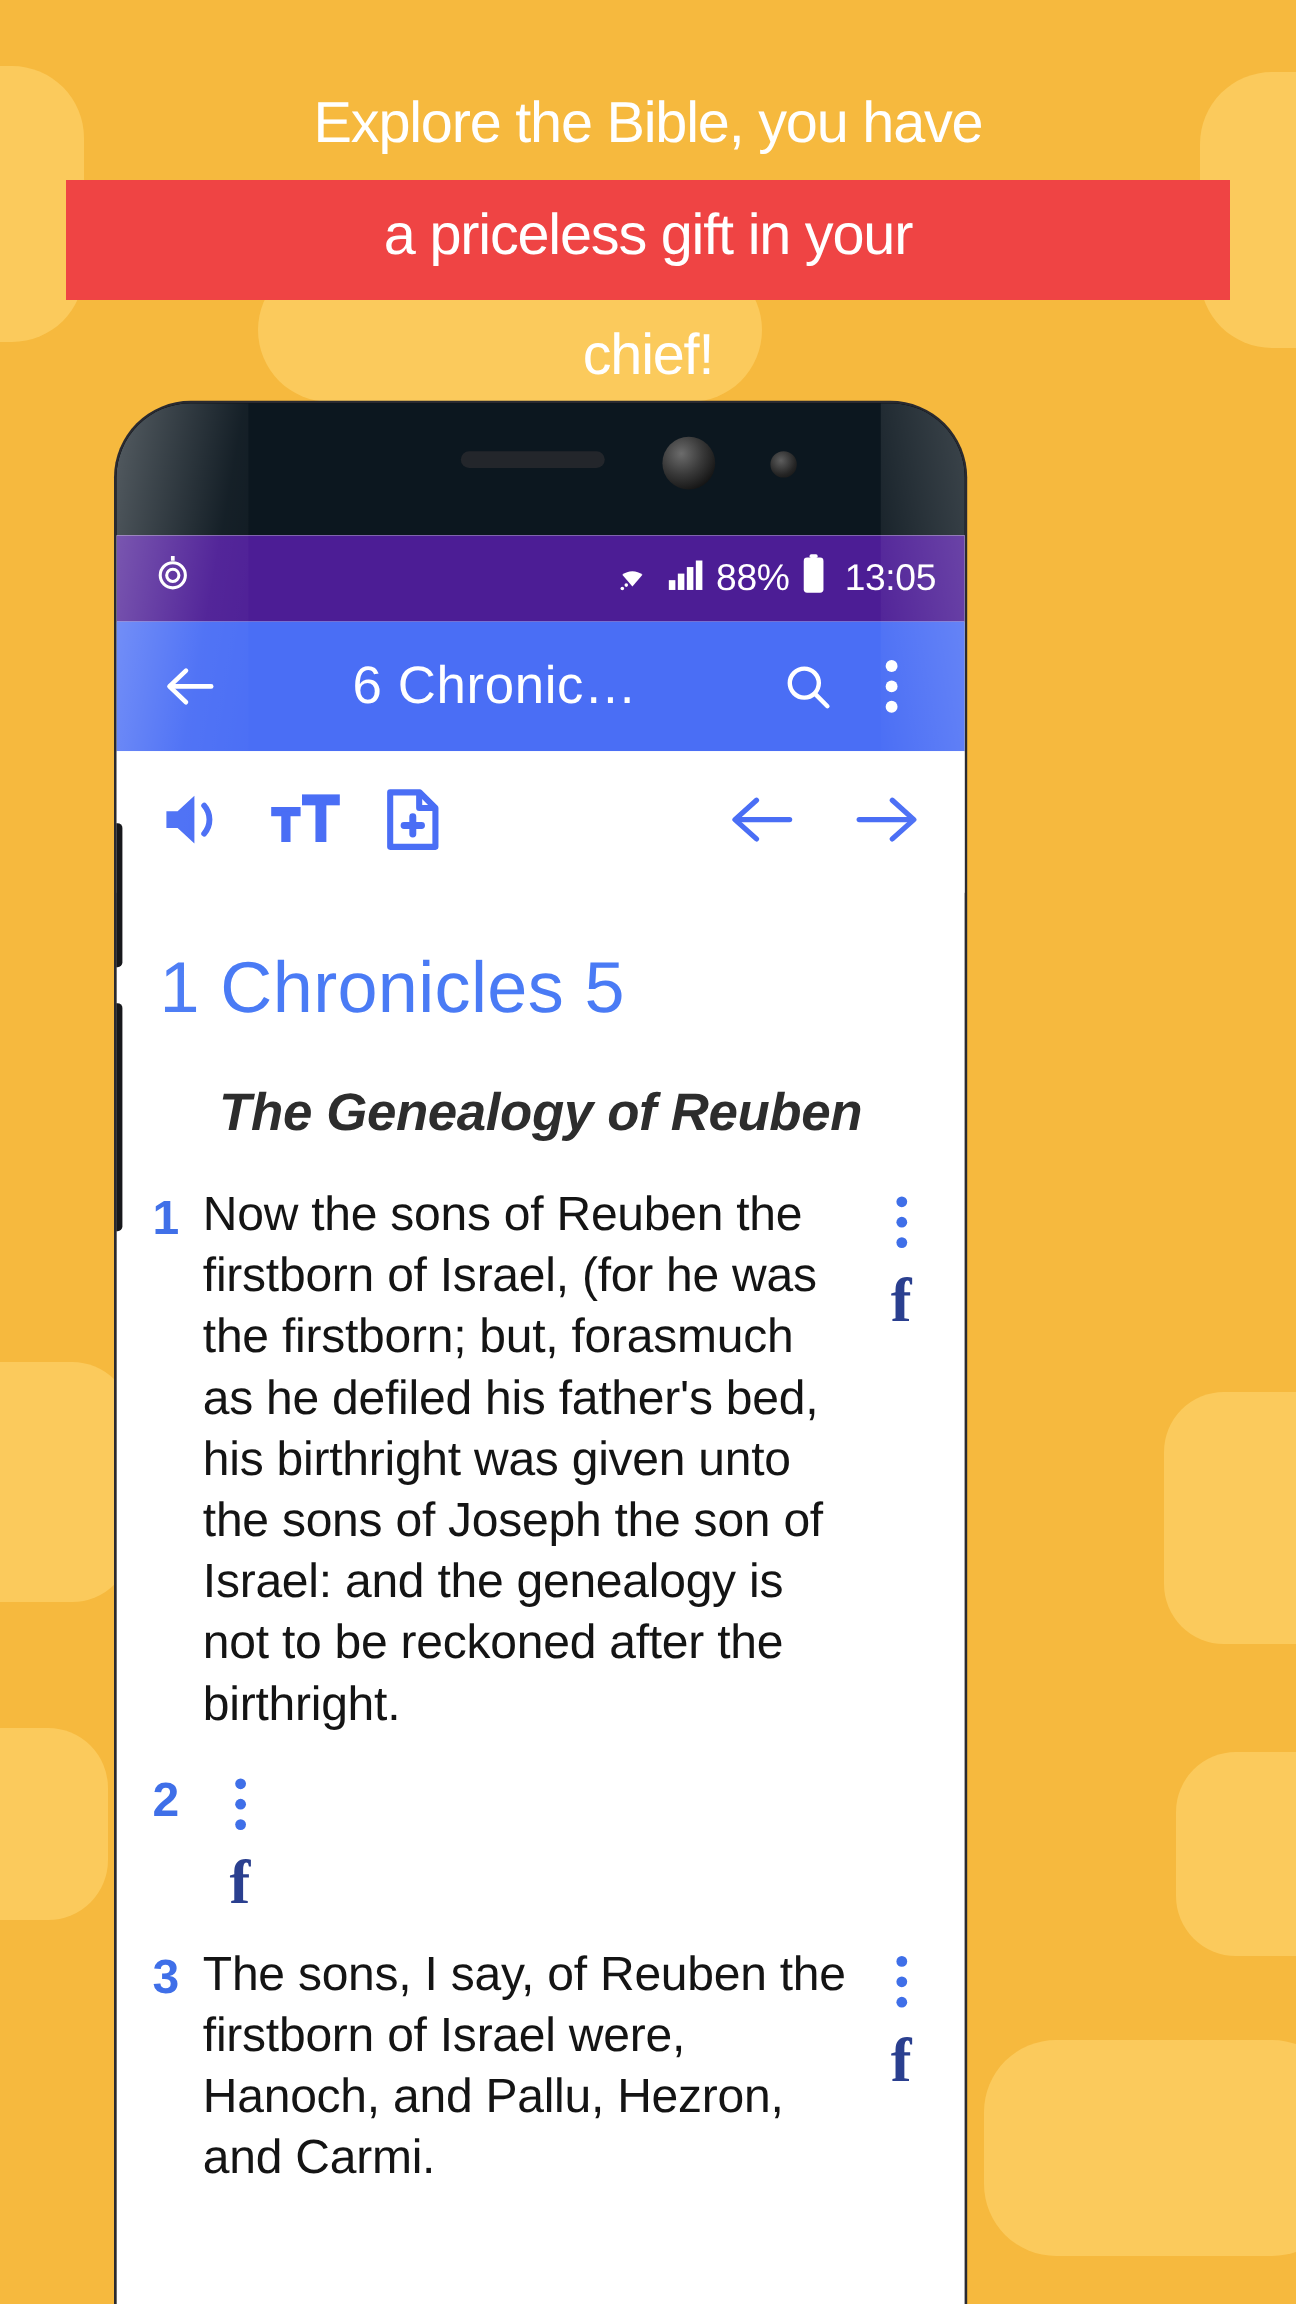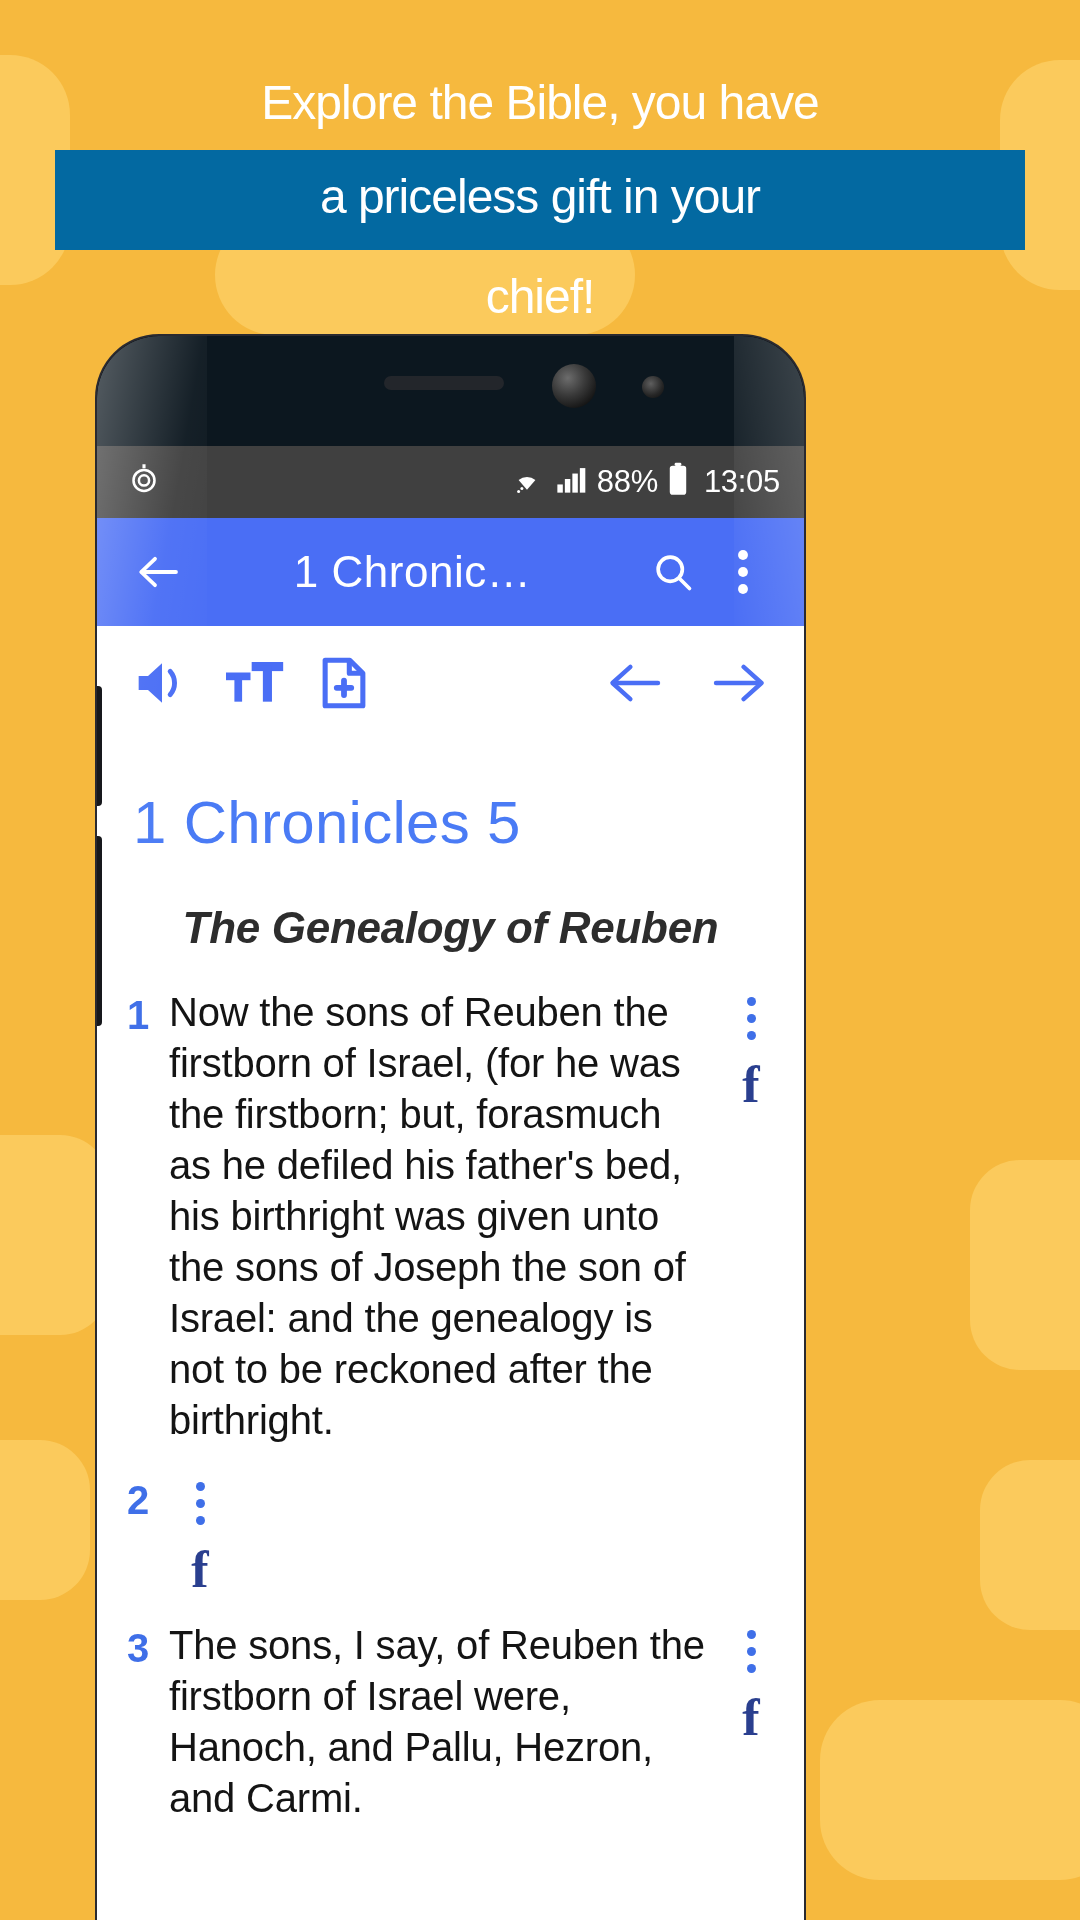--- a/index.html
+++ b/index.html
@@ -28,21 +28,21 @@
     font-size:48px;
     line-height:82px;
     color:#ffffff;
     font-weight:400;
     letter-spacing:-1px;
     z-index:5;
   }
   .headline .ln { display:block; }
   .headline .band {
     display:block;
-    background:#0369a1;
+    background:#ef4444;
     padding:6px 0 12px 0;
     margin:6px 55px;
   }
 
   
   .phone {
     position:absolute;
     left:97px; top:336px;
     width:707px; height:1600px;
     background:#0e0f12;
@@ -90,21 +90,21 @@
   }
 
   
   .screen {
     position:absolute; left:0; right:0; top:110px; bottom:0;
     background:#ffffff; overflow:hidden;
   }
 
   
   .statusbar {
-    height:72px; background:#404040; color:#fff;
+    height:72px; background:#4c1d95; color:#fff;
     display:flex; align-items:center; justify-content:space-between;
     padding:0 24px 0 30px;
     font-size:30px;
   }
   .sb-left { display:flex; align-items:center; gap:12px; }
   .sb-right { display:flex; align-items:center; gap:9px; }
   .sb-right .pct { font-size:31px; letter-spacing:-.3px; }
   .sb-right .clock { font-size:31px; margin-left:6px; letter-spacing:-.3px;}
 
   
@@ -232,21 +232,21 @@
       </div>
     </div>
 
     <div class="appbar">
       <div class="ic">
         <svg width="48" height="40" viewBox="0 0 24 20" fill="none" stroke="#fff" stroke-width="1.9" stroke-linecap="round" stroke-linejoin="round">
           <path d="M21 10 H4"></path>
             <path d="M10.5 3.4 L3.6 10 L10.5 16.6"></path>
         </svg>
       </div>
-      <div class="title">1 Chronic…</div>
+      <div class="title">6 Chronic…</div>
       <div class="ic">
         <svg width="44" height="44" viewBox="0 0 24 24" fill="none" stroke="#fff" stroke-width="2" stroke-linecap="round">
           <circle cx="10.5" cy="10.5" r="6.6"></circle>
             <path d="M15.4 15.4 L21 21"></path>
         </svg>
       </div>
       <div class="ic">
         <svg width="14" height="46" viewBox="0 0 6 26">
           <circle cx="3" cy="3.4" r="2.8" fill="#fff"></circle>
           <circle cx="3" cy="13" r="2.8" fill="#fff"></circle>

